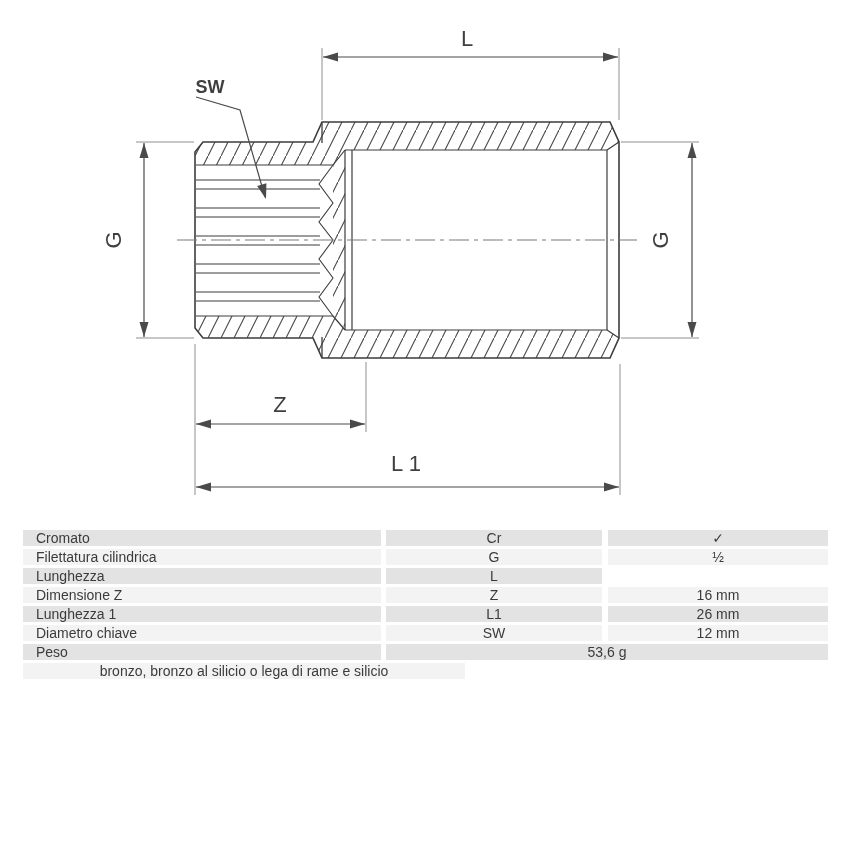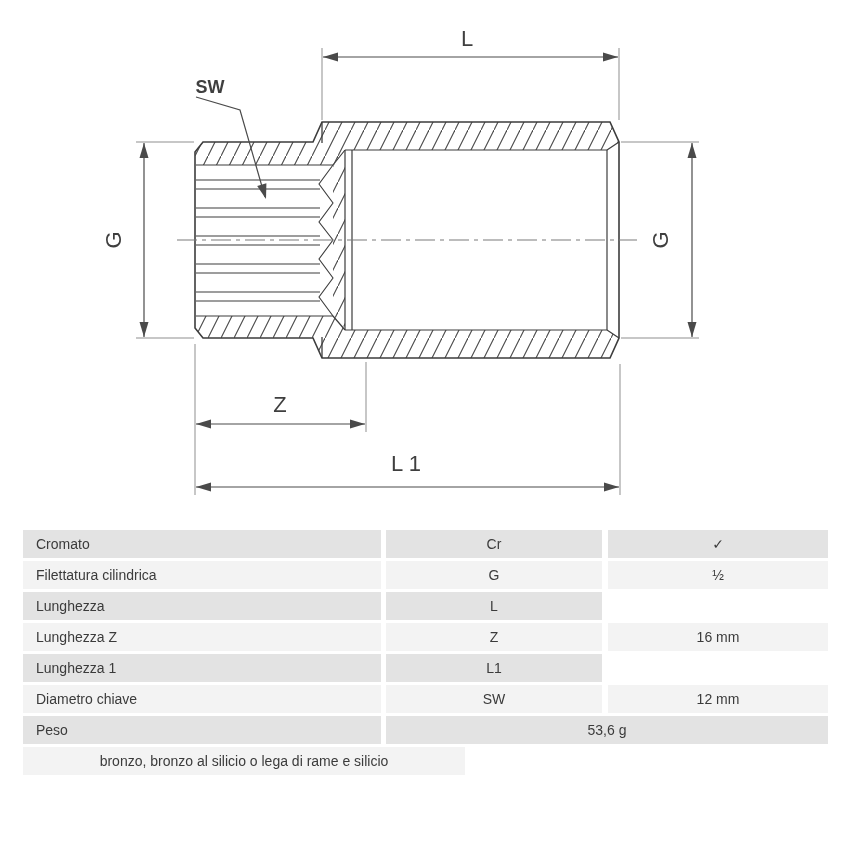--- a/index.html
+++ b/index.html
@@ -1,21 +1,21 @@
 <!DOCTYPE html>
 <html><head>
 <meta charset="utf-8">
 <style>
   html,body{margin:0;padding:0;background:#ffffff;width:850px;height:850px;overflow:hidden;
             font-family:"Liberation Sans",sans-serif;}
   #stage{position:relative;width:850px;height:850px;background:#fff;}
   #drawing{position:absolute;left:0;top:0;}
   
   #spec-table{position:absolute;left:23px;top:530px;width:805px;}
-  .t-row{display:flex;height:28px;margin-bottom:3px;font-size:14px;color:#3b3b3b;}
+  .t-row{display:flex;height:16px;margin-bottom:3px;font-size:14px;color:#3b3b3b;}
   .t-row:nth-child(odd){--b:#e3e3e3;}
   .t-row:nth-child(even){--b:#f3f3f3;}
   .cell{display:flex;align-items:center;background:var(--b);box-sizing:border-box;}
   .c1{width:358px;padding-left:13px;margin-right:5px;}
   .c2{width:216px;margin-right:6px;justify-content:center;}
   .c3{width:220px;justify-content:center;}
   .t-row.merged .c3{width:442px;}
   svg text{fill:#3f3f3f;font-family:"Liberation Sans",sans-serif;}
 </style>
 </head>
@@ -111,28 +111,29 @@
         <div class="cell c2">G</div>
         <div class="cell c3">½</div>
       </div>
 
       <div class="t-row">
         <div class="cell c1">Lunghezza</div>
         <div class="cell c2">L</div>
       </div>
 
       <div class="t-row">
-        <div class="cell c1">Lunghezza Z</div>
+        <div class="cell c1">Dimensione Z</div>
         <div class="cell c2">Z</div>
         <div class="cell c3">16 mm</div>
       </div>
 
       <div class="t-row">
         <div class="cell c1">Lunghezza 1</div>
         <div class="cell c2">L1</div>
+        <div class="cell c3">26 mm</div>
       </div>
 
       <div class="t-row">
         <div class="cell c1">Diametro chiave</div>
         <div class="cell c2">SW</div>
         <div class="cell c3">12 mm</div>
       </div>
 
       <div class="t-row merged">
         <div class="cell c1">Peso</div>

